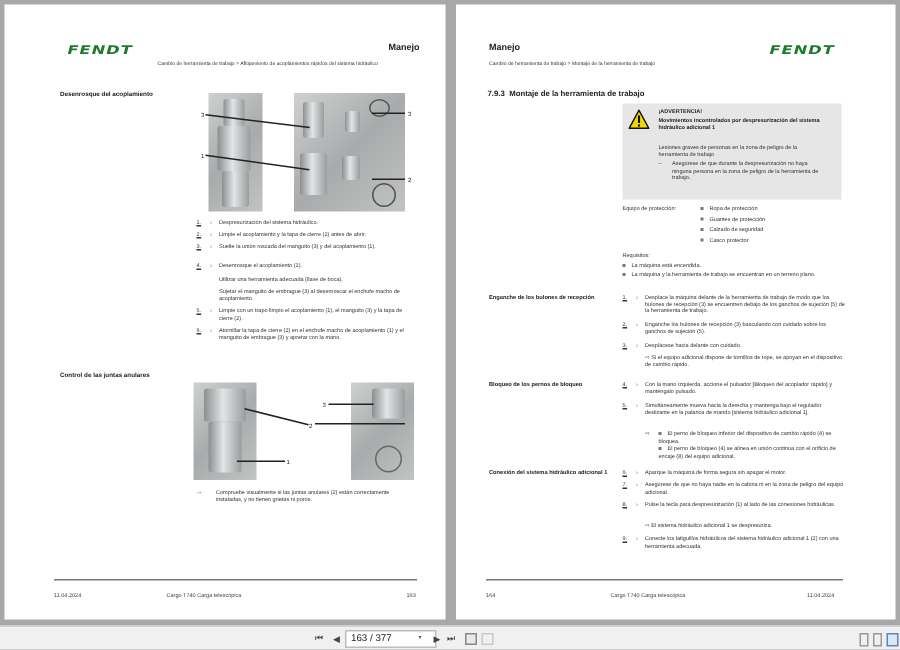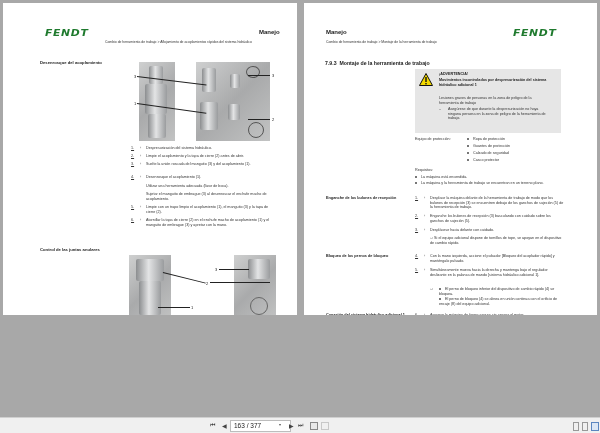--- a/index.html
+++ b/index.html
@@ -1,17 +1,17 @@
 <!DOCTYPE html>
 <html><head>
 <meta charset="utf-8">
 <style>
   html,body{margin:0;padding:0;}
   body{width:600px;height:433px;background:#a8a8a8;position:relative;overflow:hidden;font-family:"Liberation Sans",sans-serif;color:#222;}
-  .page{position:absolute;top:3px;background:#fff;height:312px;overflow:hidden;}
+  .page{position:absolute;top:3px;background:#fff;height:410px;overflow:hidden;}
   .page.left{left:3px;width:294px;}
   .page.right{left:304px;width:293px;}
   .logo{position:absolute;font-family:"DejaVu Sans",sans-serif;font-weight:bold;font-size:8px;color:#1f7a2e;letter-spacing:0.5px;font-style:italic;transform:scaleX(1.35);transform-origin:left center;}
   .hdr-title{position:absolute;font-weight:bold;font-size:6px;color:#222;}
   .bread{position:absolute;font-size:3.4px;color:#333;white-space:nowrap;}
   .h2{position:absolute;font-weight:bold;font-size:4.2px;color:#222;}
   .h1{position:absolute;font-weight:bold;font-size:5.2px;color:#222;}
   .txt{position:absolute;font-size:3.7px;line-height:4.6px;color:#333;}
   .step{position:absolute;font-size:3.7px;line-height:4.6px;color:#333;display:flex;}
   .step .num{width:9px;flex:none;text-decoration:underline;}

